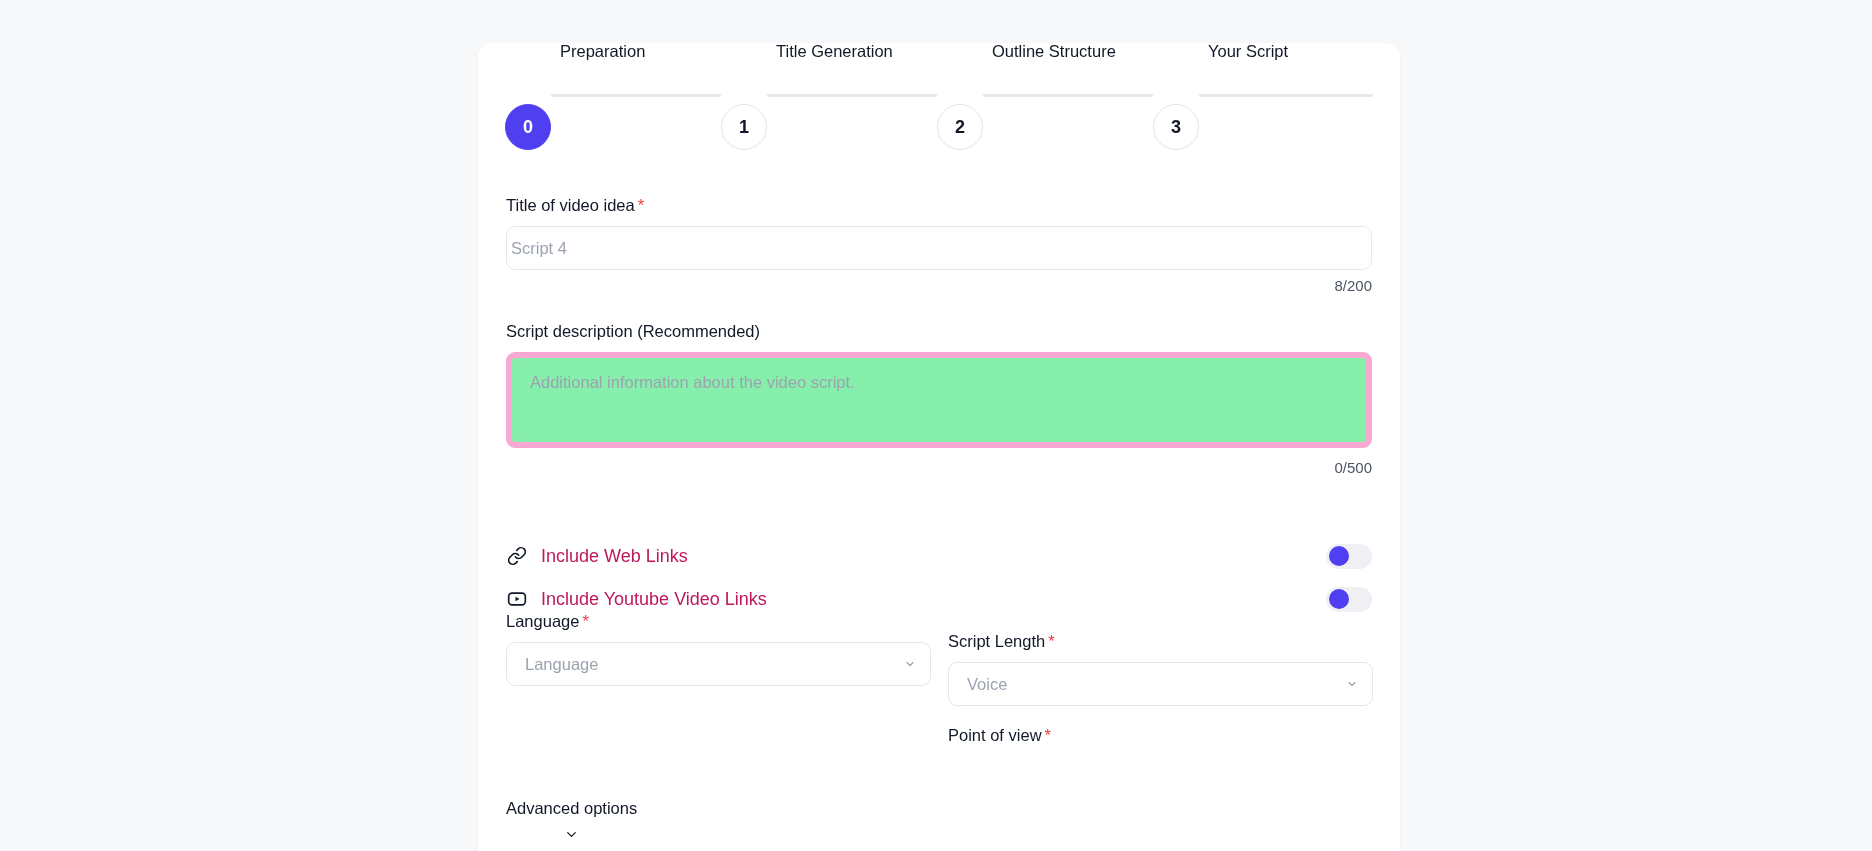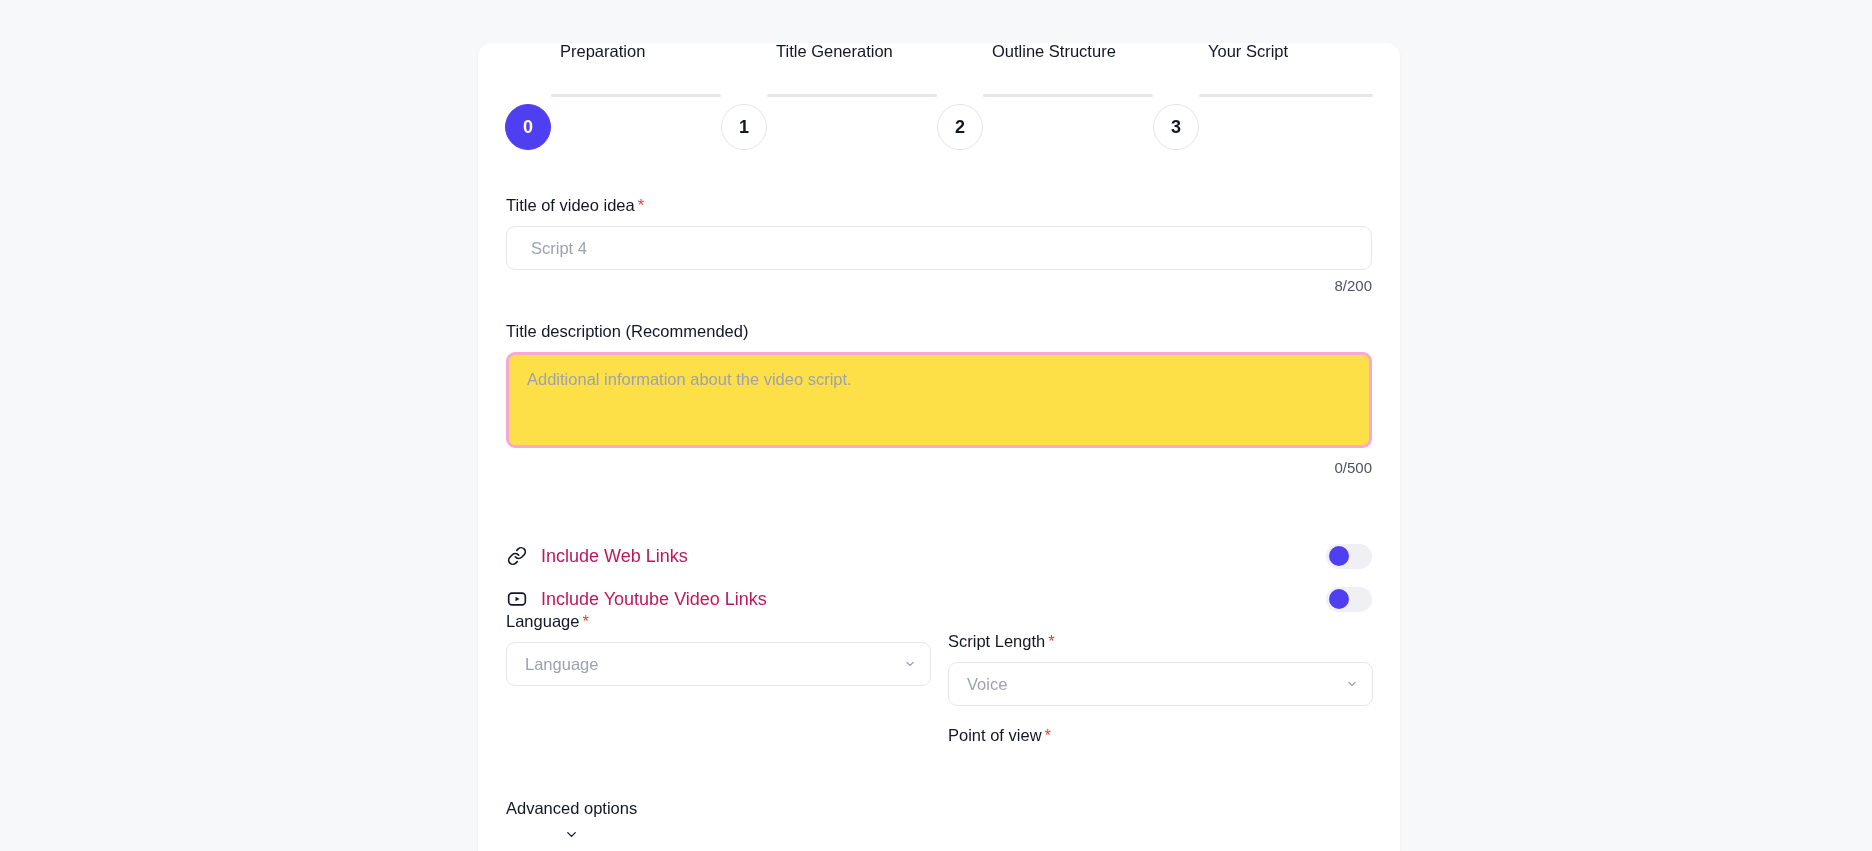--- a/index.html
+++ b/index.html
@@ -51,30 +51,30 @@
   
   .field-label {
     font-size: 16.5px; color: #111827; font-weight: 400;
   }
   .req { color: #ef3b3b; font-weight: 400; margin-left: 3px; }
 
   .text-input {
     width: 100%; height: 44px;
     border: 1px solid #e6e7eb; border-radius: 9px;
     background: #ffffff;
-    padding: 0 24px;
+    padding: 0 4px;
     font-family: "Liberation Sans", sans-serif;
     font-size: 16.5px; color: #6b7280;
     outline: none;
   }
   .text-input::placeholder { color: #9ca3af; }
   .text-area {
     width: 100%; height: 96px;
-    border: 3px solid #f9a8d4; border-radius: 9px;
-    background: #fde047;
+    border: 6px solid #f9a8d4; border-radius: 9px;
+    background: #86efac;
     padding: 13px 18px;
     font-family: "Liberation Sans", sans-serif;
     font-size: 16.5px; color: #6b7280; resize: none; outline: none;
     line-height: 1.35;
   }
   .text-area::placeholder { color: #9ca3af; }
   .counter {
     text-align: right;
     font-size: 15px; color: #4b5563;
     margin-top: 7px;
@@ -159,21 +159,21 @@
 
     <div style="position:absolute; left:28px; top:153px; width:866px;">
       <div class="field-label">
         <span>Title of video idea</span><span class="req">*</span>
       </div>
       <input class="text-input" style="margin-top: 11px;" placeholder="Script 4">
       <div class="counter">8/200</div>
     </div>
 
     <div style="position:absolute; left:28px; top:279px; width:866px;">
-      <div class="field-label">Title description (Recommended)</div>
+      <div class="field-label">Script description (Recommended)</div>
       <textarea class="text-area" style="margin-top: 11px;" placeholder="Additional information about the video script."></textarea>
       <div class="counter">0/500</div>
     </div>
 
     <div class="toggle-row" style="top:500px;">
       <span class="toggle-icon">
         <svg width="20" height="20" viewBox="0 0 24 24" fill="none" stroke="#111827" stroke-width="2" stroke-linecap="round" stroke-linejoin="round">
           <path d="M10 13a5 5 0 0 0 7.54.54l3-3a5 5 0 0 0-7.07-7.07l-1.72 1.71"></path>
           <path d="M14 11a5 5 0 0 0-7.54-.54l-3 3a5 5 0 0 0 7.07 7.07l1.71-1.71"></path>
         </svg>

